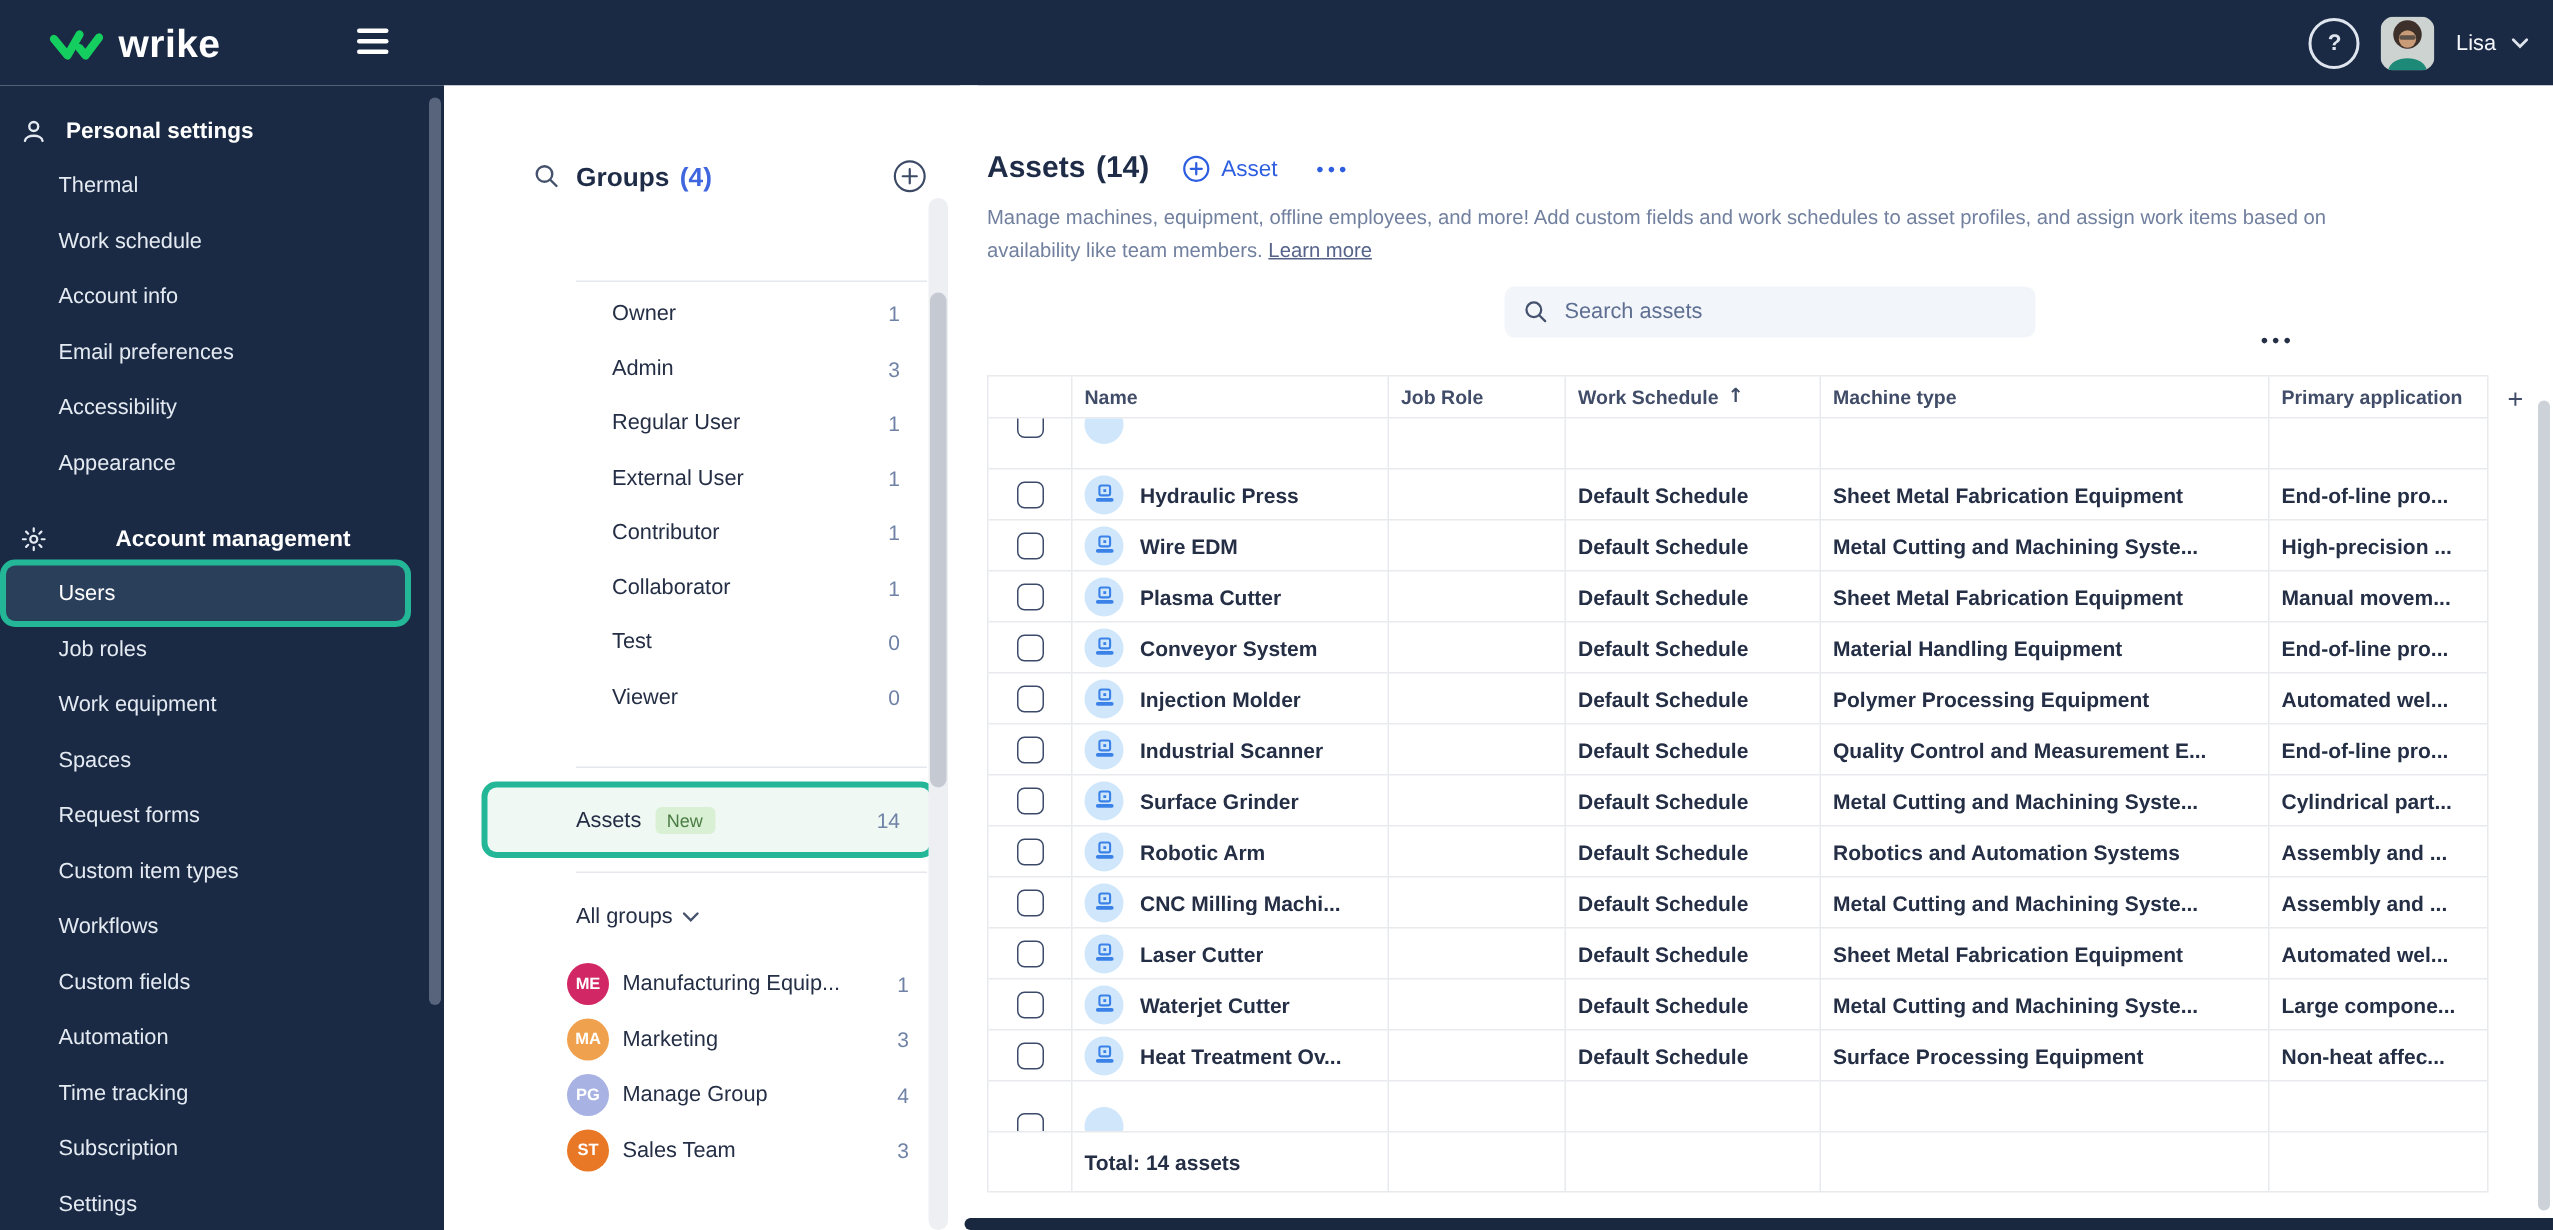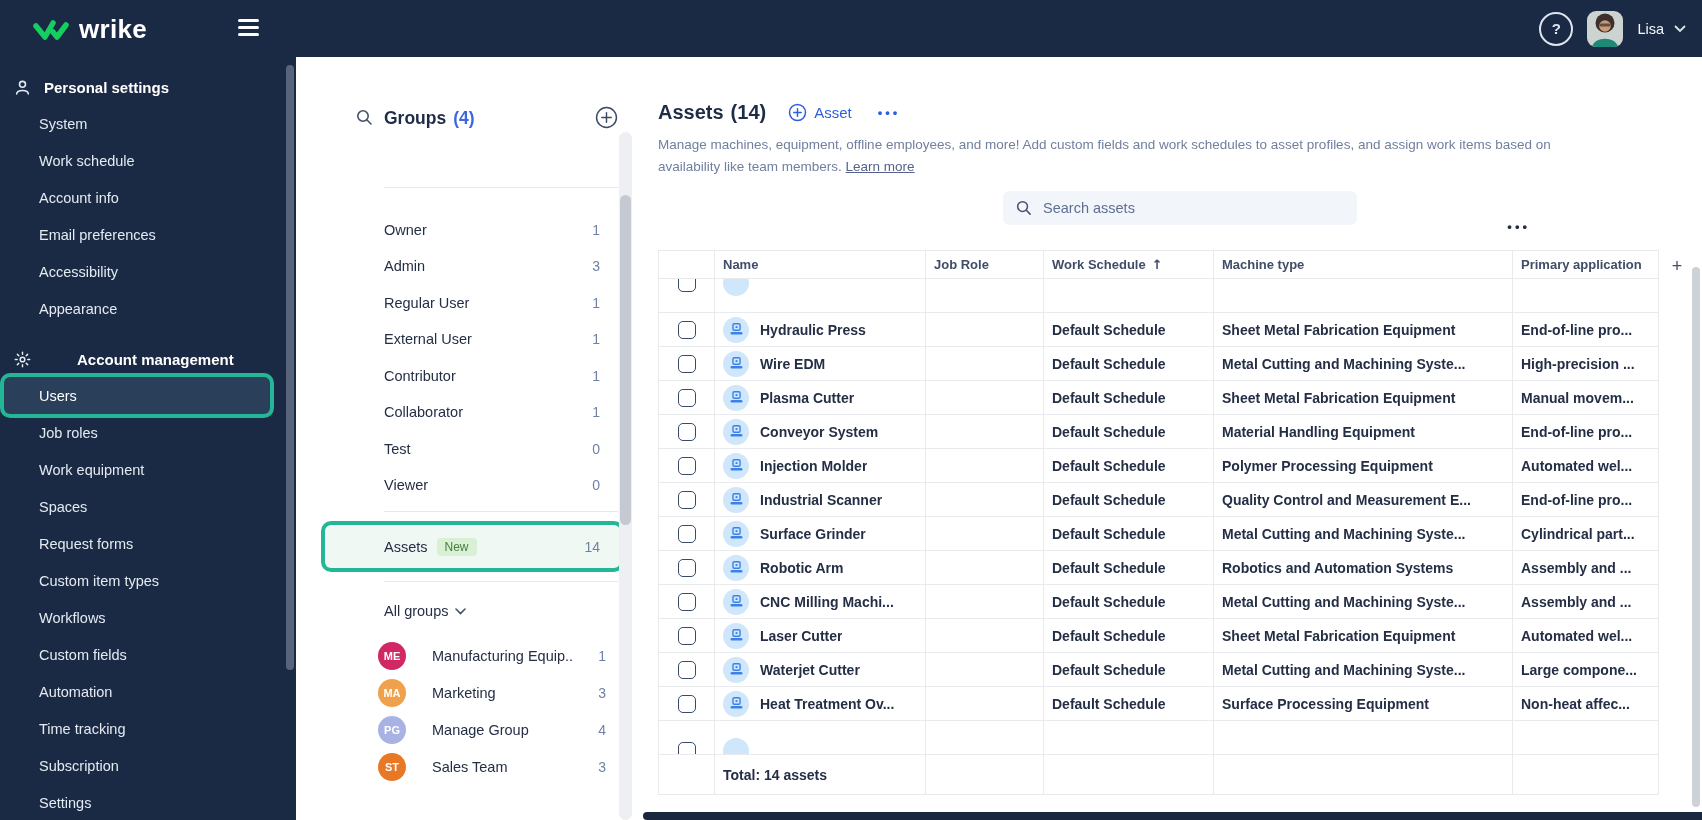--- a/index.html
+++ b/index.html
@@ -36,34 +36,34 @@
   
   .groups{position:absolute;top:57px;left:296px;width:344px;bottom:0;background:#fff;padding-left:12px;}
   .groups-head{position:relative;margin-top:40px;height:42px;display:flex;align-items:center;}
   .g-search{position:absolute;left:47px;top:11px;}
   .g-title{margin-left:76px;font-size:17.5px;font-weight:700;color:#1f2c47;}
   .g-count{margin-left:7px;font-size:17.5px;font-weight:700;color:#3f66df;}
   .g-add{position:absolute;right:34px;top:9px;cursor:pointer;}
   .gdivider{height:1px;background:#e5e8ed;margin-left:76px;margin-right:34px;}
   .d1{margin-top:48px;} .d2{margin-top:18px;} .d3{margin-top:13px;}
   .roles{list-style:none;margin:13px 52px 0 76px;padding:0;}
-  .roles li{height:36.5px;display:flex;align-items:flex-end;justify-content:space-between;
-            font-size:14.5px;color:#242e45;cursor:pointer;}
+  .roles li{height:36.5px;display:flex;align-items:flex-start;justify-content:space-between;
+            font-size:14.5px;color:#242e45;cursor:pointer;margin-left:24px;}
   .role-count{color:#6f82a6;font-size:14px;}
   .assets-item{margin:13px 32px 0 17px;height:43px;background:#f0f8f4;border-radius:6px;
                box-shadow:0 0 0 4px #23b798;display:flex;align-items:center;
                padding:0 20px 0 59px;box-sizing:border-box;cursor:pointer;}
   .assets-label{font-size:14.5px;color:#242e45;}
   .new-badge{margin-left:9px;background:#d9f0d4;color:#4a7d44;font-size:12px;
              padding:2px 8px;border-radius:4px;}
   .assets-count{margin-left:auto;color:#6f82a6;font-size:14px;}
   .all-groups{margin:14px 0 0 76px;height:30px;display:flex;align-items:center;gap:7px;
               font-size:14.5px;color:#242e45;cursor:pointer;}
   .glist{list-style:none;margin:11px 46px 0 70px;padding:0;}
-  .glist li{height:37px;display:flex;align-items:center;gap:26px;cursor:pointer;}
+  .glist li{height:37px;display:flex;align-items:center;gap:9px;cursor:pointer;}
   .g-avatar{width:28px;height:28px;border-radius:50%;color:#fff;font-size:11px;font-weight:700;
             display:flex;align-items:center;justify-content:center;flex:none;}
   .g-name{font-size:14.5px;color:#242e45;flex:1;white-space:nowrap;overflow:hidden;}
   .g-cnt{color:#6f82a6;font-size:14px;}
   .g-track{position:absolute;left:323px;top:75px;bottom:0;width:13px;background:#edeff2;border-radius:7px;}
   .g-thumb{position:absolute;left:1px;top:63px;width:11px;height:330px;background:#c5cad2;border-radius:6px;}
 
   
   .main{position:absolute;top:57px;left:640px;right:0;bottom:0;background:#fff;}
   .main-head{margin:44px 0 0 18px;display:flex;align-items:center;}
@@ -157,21 +157,21 @@
         <svg width="17" height="17" viewBox="0 0 16 16" fill="none">
           <circle cx="8" cy="5" r="2.8" stroke="#e4eaf2" stroke-width="1.5"></circle>
           <path d="M2.5 14 C3 9.8 13 9.8 13.5 14" stroke="#e4eaf2" stroke-width="1.5" stroke-linecap="round"></path>
         </svg>
       </span>
       <span>Personal settings</span>
     </div>
     <ul class="side-list">
 
         <li class="side-item">
-          <span>System</span>
+          <span>Thermal</span>
         </li>
 
         <li class="side-item">
           <span>Work schedule</span>
         </li>
 
         <li class="side-item">
           <span>Account info</span>
         </li>
 

